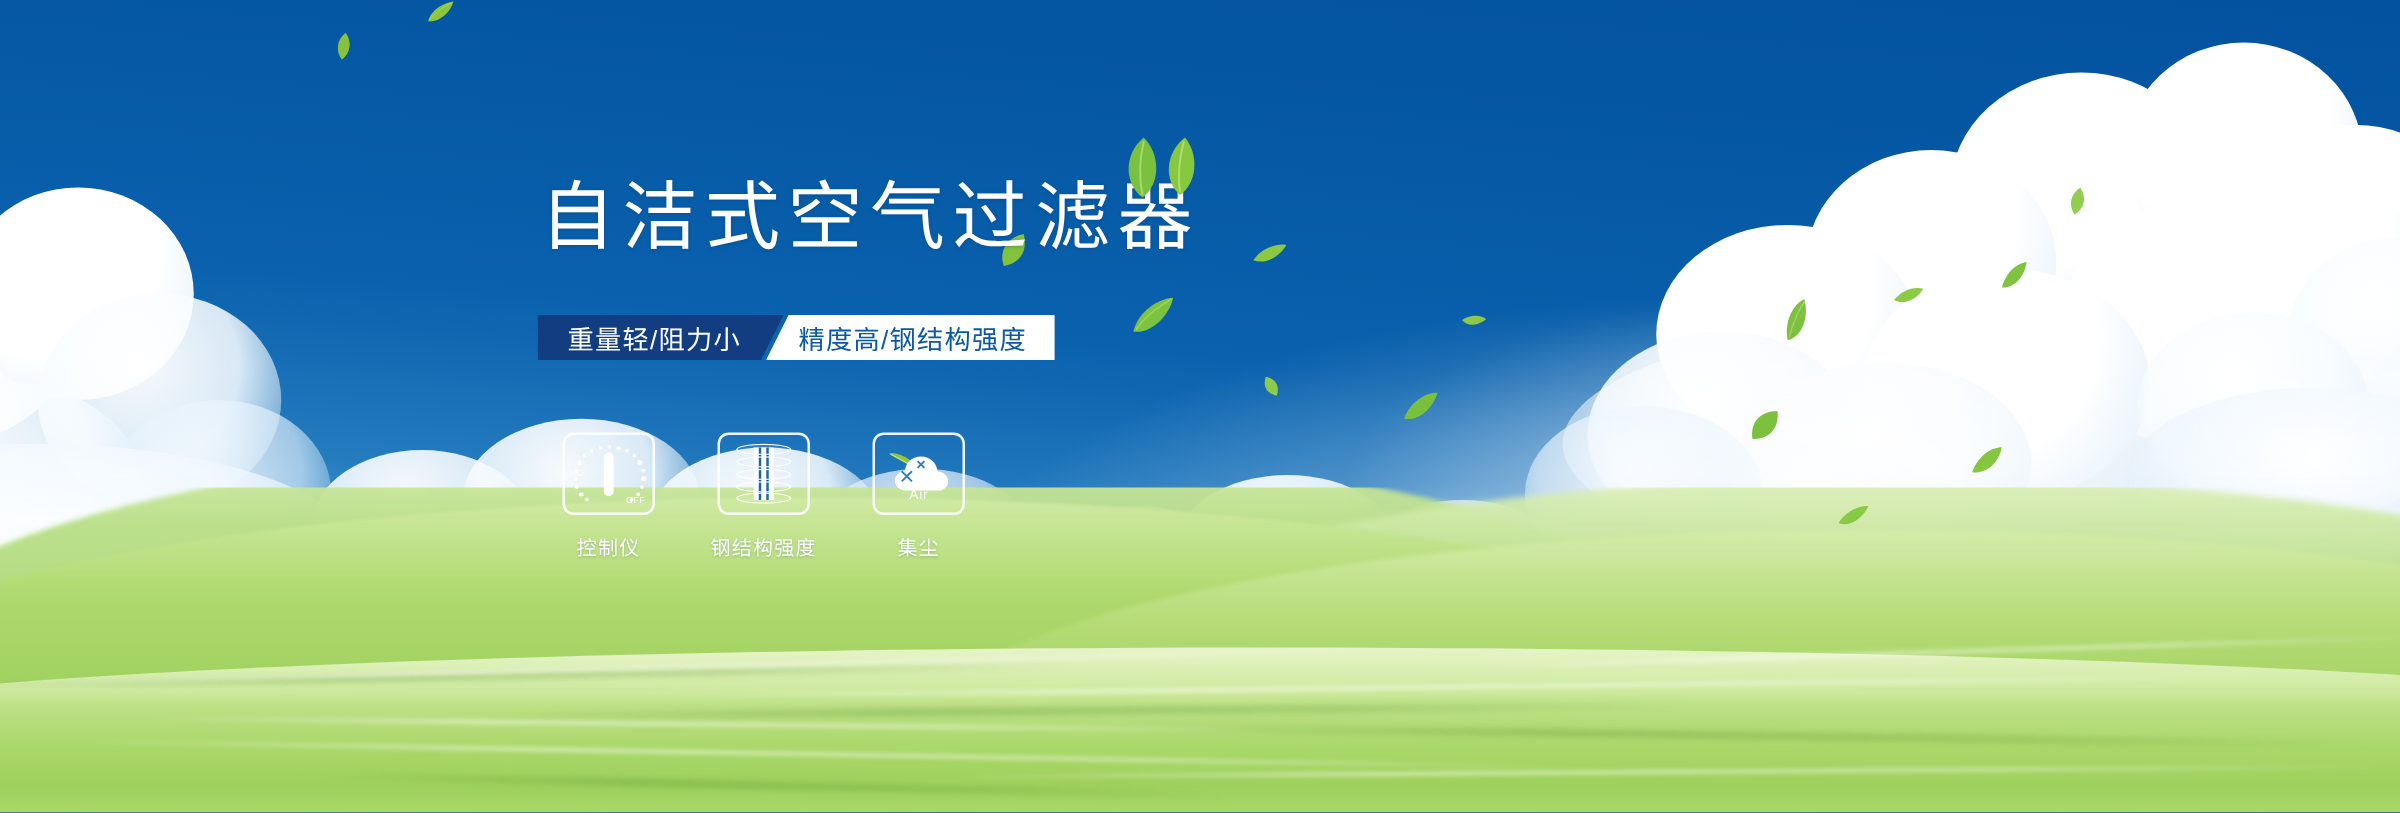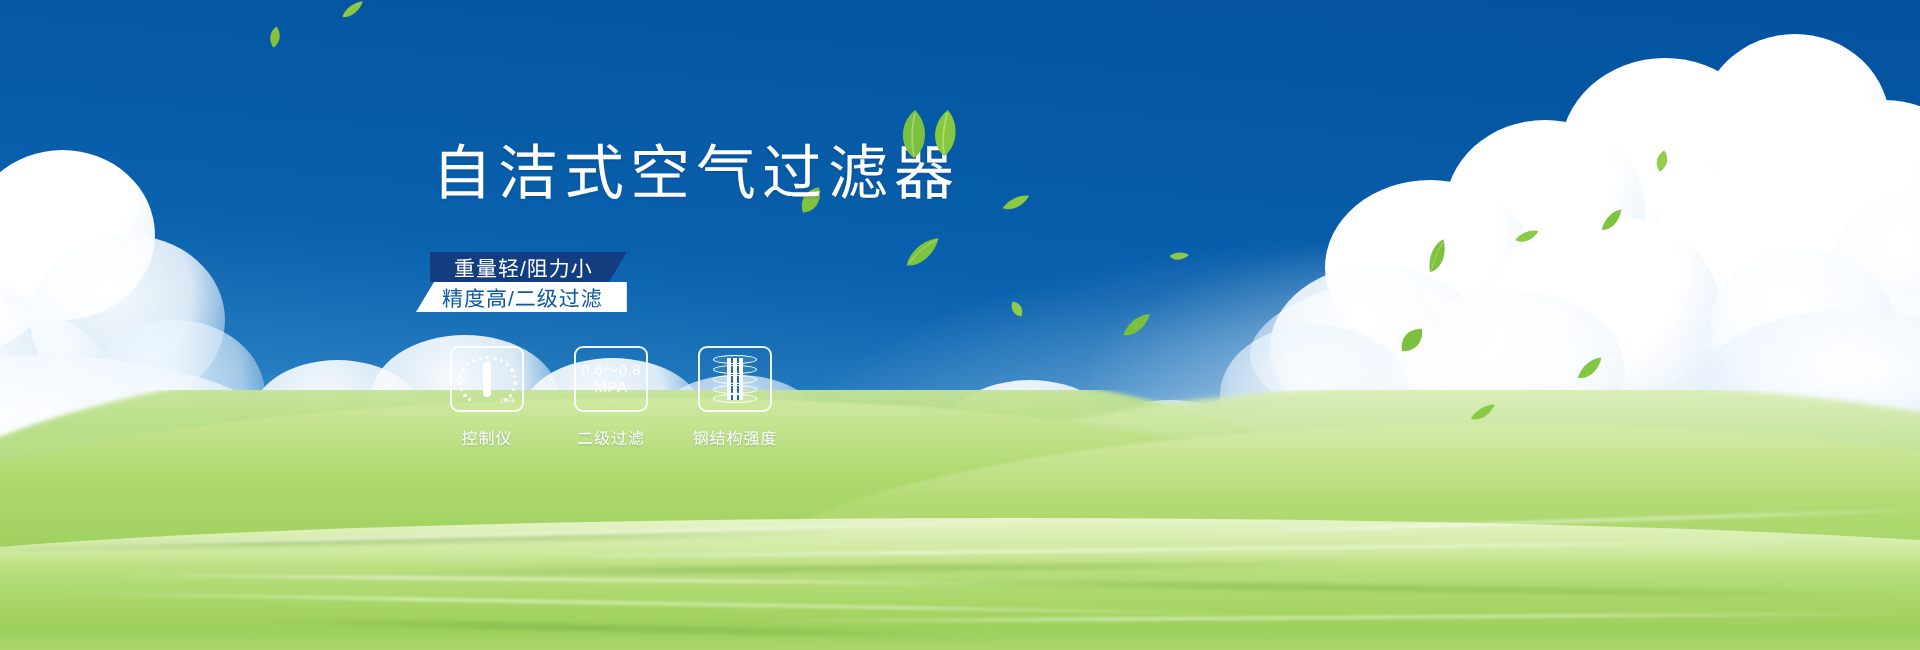--- a/index.html
+++ b/index.html
@@ -103,21 +103,21 @@
 
   .title-wrap{position:absolute;left:432px;top:128px;}
   .title{
     font-size:60px;line-height:1;color:#ffffff;letter-spacing:6px;
     font-weight:400;white-space:nowrap;
     text-shadow:0 1px 3px rgba(2,50,100,.30);
   }
   .title-leaves{position:absolute;right:-6px;top:-36px;width:78px;height:52px;}
 
   
-  .badge{position:absolute;left:430px;top:236px;height:36px;display:flex;flex-direction:column;}
+  .badge{position:absolute;left:430px;top:236px;height:36px;display:flex;}
   .badge-left{
     background:#123d81;color:#ffffff;font-size:21px;letter-spacing:1px;
     display:flex;align-items:center;padding:0 26px 0 24px;
     clip-path:polygon(0 0, 100% 0, calc(100% - 18px) 100%, 0 100%);
     padding-right:34px;
   }
   .badge-right{
     background:#ffffff;color:#0b59a3;font-size:21px;letter-spacing:1px;
     display:flex;align-items:center;padding:0 22px 0 26px;
     margin-left:-14px;
@@ -353,21 +353,21 @@
           <path d="M26 50 C12 40 10 16 27 2 C41 16 40 40 26 50 Z" fill="#7ac142"></path>
           <path d="M26 48 C23 34 24 18 27 5" stroke="#a7d86a" stroke-width="1.6" fill="none"></path>
           <path d="M56 48 C43 37 44 14 60 2 C72 17 69 39 56 48 Z" fill="#86c93f"></path>
           <path d="M56 46 C54 33 56 17 59 5" stroke="#b0dd72" stroke-width="1.6" fill="none"></path>
         </svg>
       </div>
     </div>
 
     <div class="badge">
       <div class="badge-left">重量轻/阻力小</div>
-      <div class="badge-right">精度高/二级过滤</div>
+      <div class="badge-right">精度高/钢结构强度</div>
     </div>
 
     <div class="features">
 
       <div class="feature">
         <div class="fbox">
           <div class="dial">
             <div class="stick"></div>
             <span class="lbl no">NO</span>
             <span class="lbl off">OFF</span>
@@ -388,40 +388,49 @@
             <div class="dot" style="left:2.1px;top:21.6px;"></div>
             <div class="dot" style="left:1.5px;top:28.3px;"></div>
             <div class="dot" style="left:2.9px;top:34.8px;"></div>
             <div class="dot" style="left:6.2px;top:40.6px;"></div>
             <div class="dot" style="left:11.0px;top:45.1px;"></div>
           </div>
         </div>
         <div class="fcap">控制仪</div>
       </div>
 
-      <div class="feature">
-        <div class="fbox">
-          <div class="txt">0.6～0.8</div>
-          <div class="txt">MPA</div>
-        </div>
-        <div class="fcap">二级过滤</div>
-      </div>
 
       <div class="feature">
         <div class="fbox">
           <div class="cart">
             <div class="body"></div>
             <div class="ring" style="top:1px;"></div>
             <div class="ring" style="top:11px;"></div>
             <div class="ring" style="top:21px;"></div>
             <div class="ring" style="top:31px;"></div>
             <div class="ring" style="top:40px;"></div>
           </div>
         </div>
         <div class="fcap">钢结构强度</div>
       </div>
 
 
+      <div class="feature">
+        <div class="fbox">
+          <div class="cicon">
+            <svg viewBox="0 0 56 44" style="width:56px;height:40px;">
+              <path d="M2 6 C14 6 22 12 27 20 C20 16 10 13 2 6 Z" fill="#8cc63f"></path>
+              <path d="M3 7 C12 11 20 16 26 20" stroke="#c6e38a" stroke-width="1" fill="none"></path>
+              <path d="M30 9 C38 9 44 15 44.5 22 C50 22.5 54 26.5 54 31 C54 35.5 50 39 45 39 L17 39 C11.5 39 7 35 7 30.3 C7 25.8 11 22 16 22 C16 14.8 22 9 30 9 Z" fill="#ffffff"></path>
+              <circle cx="17.5" cy="27.5" r="6.5" fill="#ffffff"></circle>
+              <path d="M13 22 L22 31 M22 22 L13 31" stroke="#2a7fc4" stroke-width="1.6"></path>
+              <path d="M27 13 L33 19 M33 13 L27 19" stroke="#2a7fc4" stroke-width="1.6"></path>
+            </svg>
+            <div class="air">Air</div>
+          </div>
+        </div>
+        <div class="fcap">集尘</div>
+      </div>
 
     </div>
   </div>
 </div>
 </div>
 
 </body></html>

